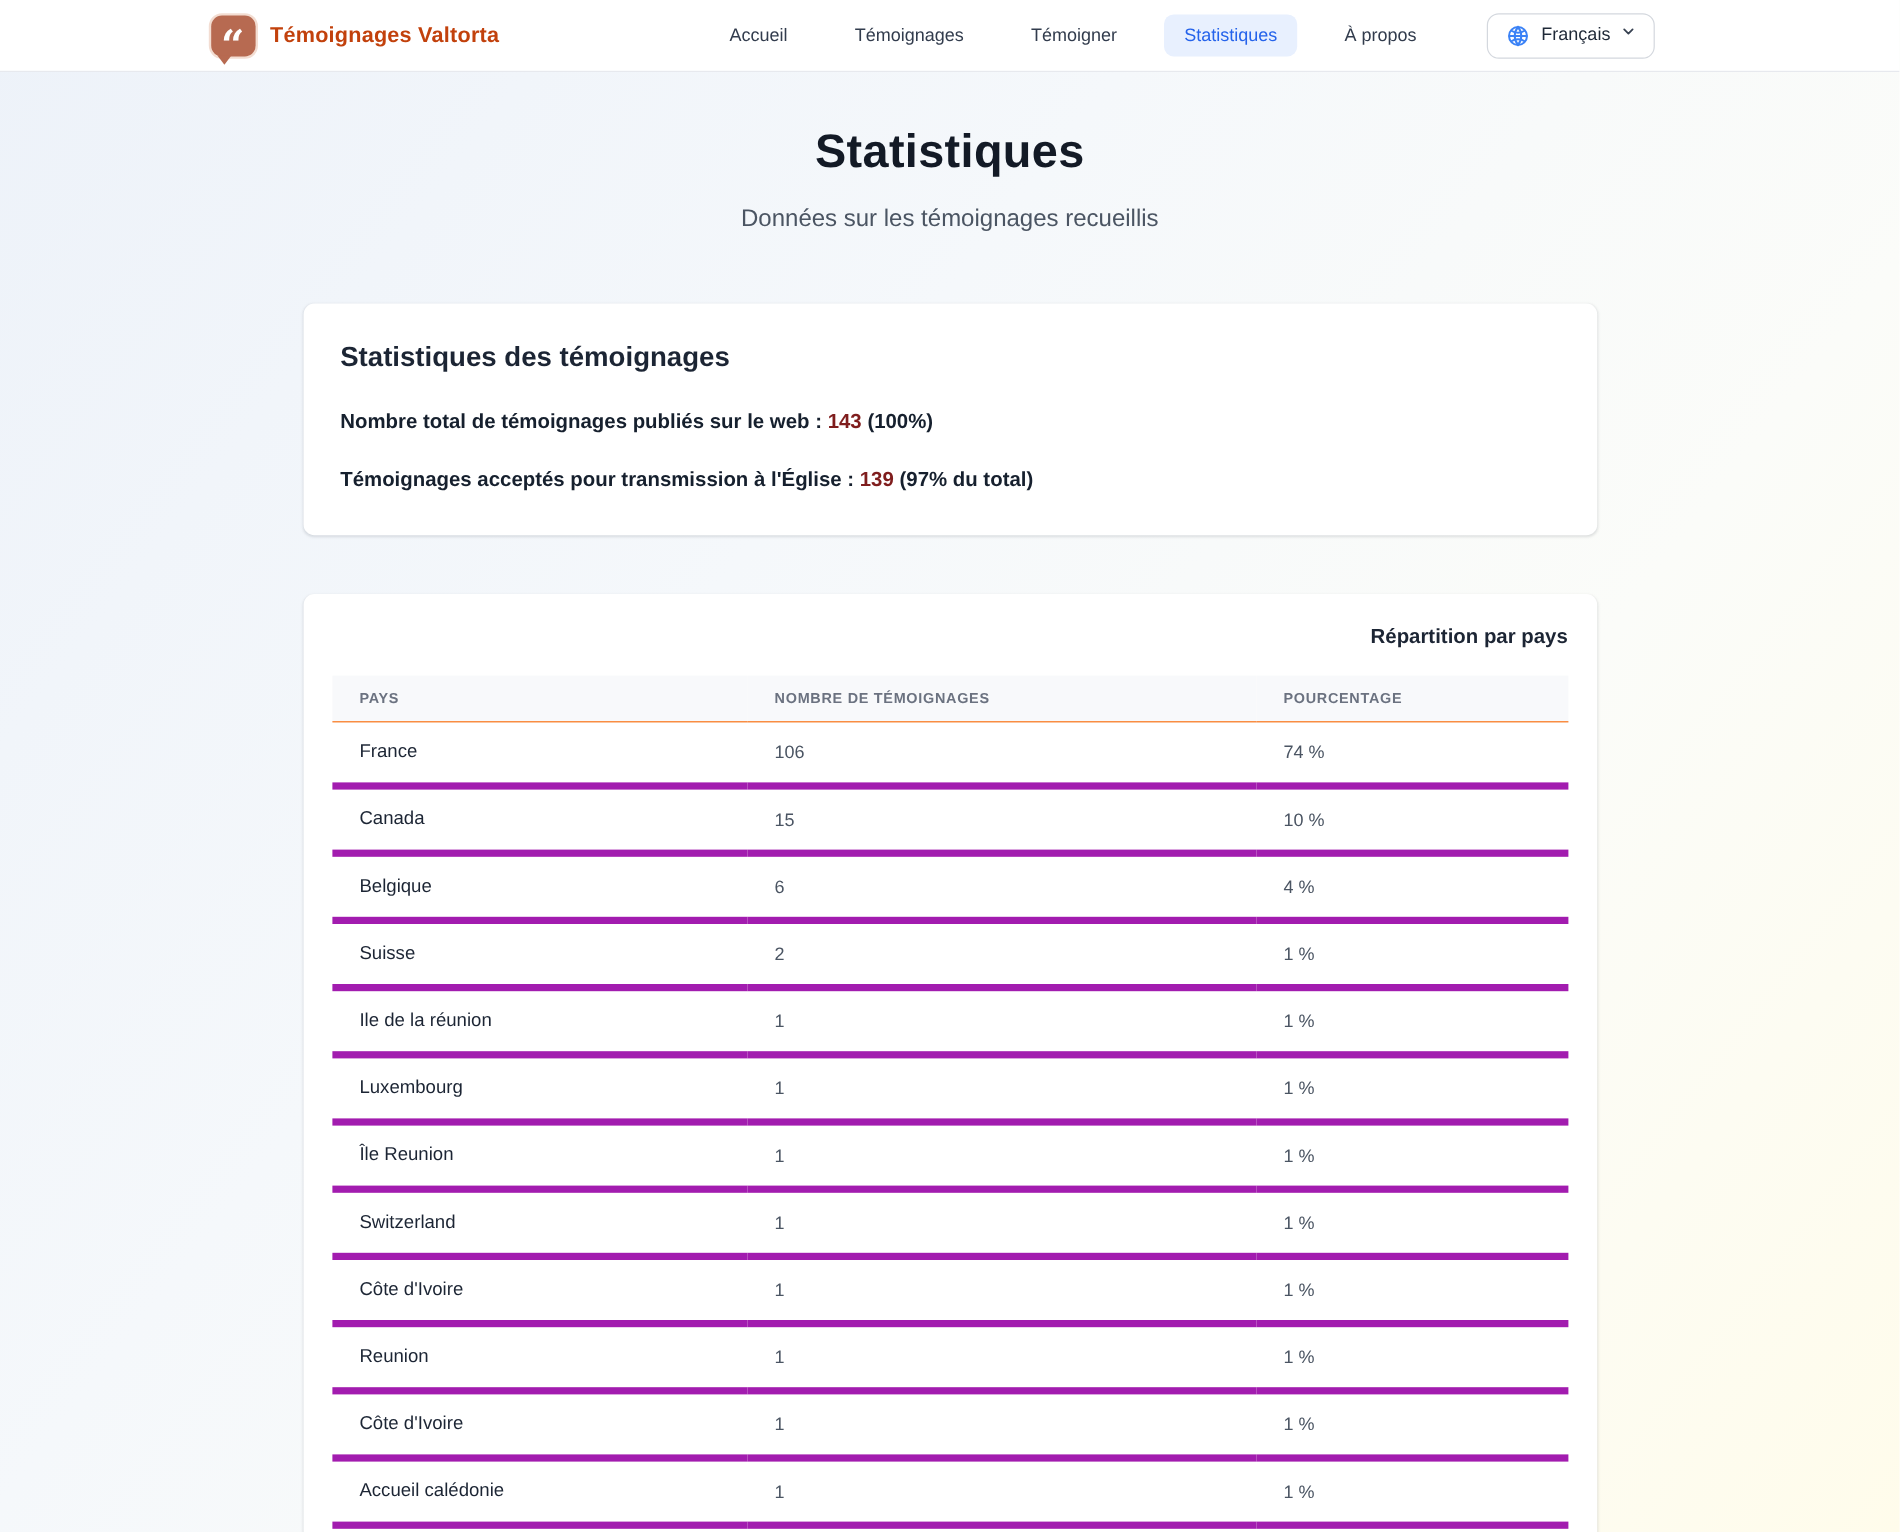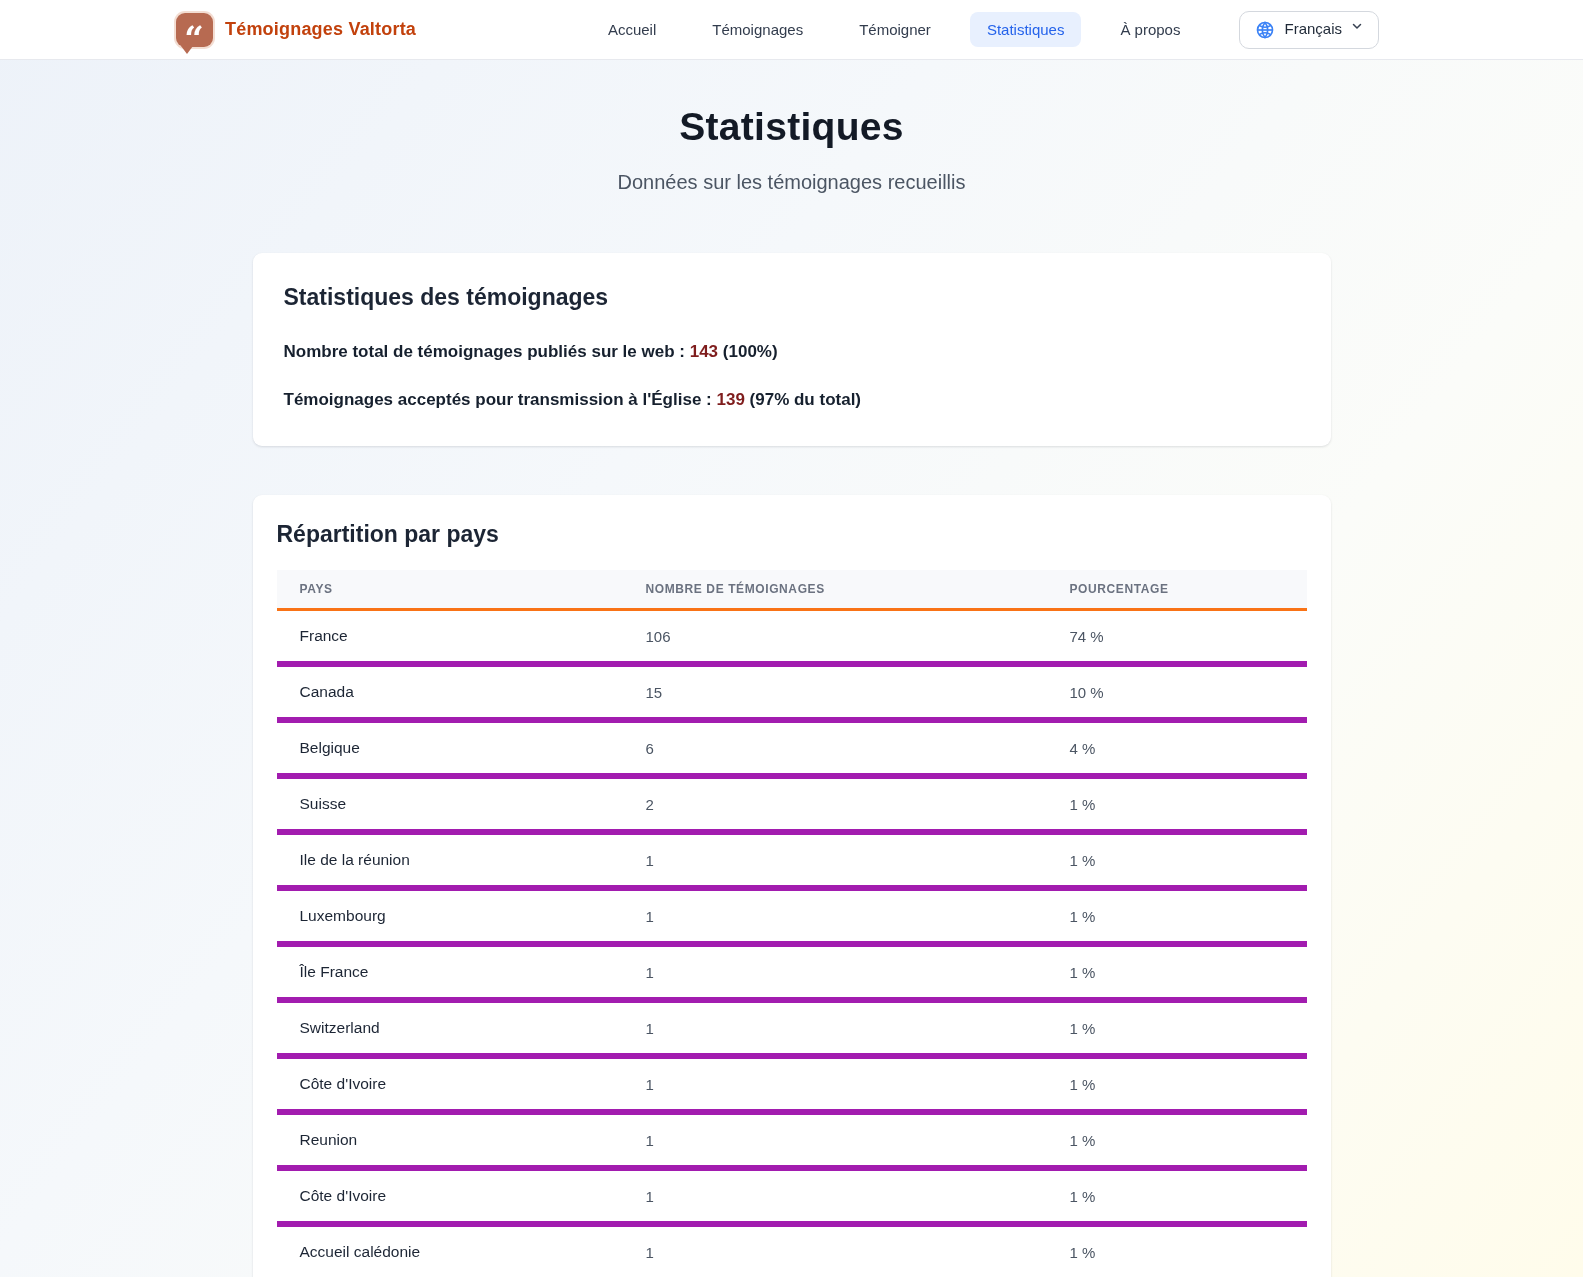--- a/index.html
+++ b/index.html
@@ -86,33 +86,33 @@
     border-radius: 9px;
     box-shadow: 0 1px 3px rgba(16,24,40,.08), 0 1px 2px rgba(16,24,40,.05);
   }
   .card.stats { margin-top: 59px; padding: 31px 31px 36px 31px; }
   .card.stats h2 { font-size: 23px; font-weight: 700; color: #1c2534; }
   .stat-line { margin-top: 31px; font-size: 17px; font-weight: 600; color: #16202e; }
   .stat-line + .stat-line { margin-top: 28px; }
   .stat-line .num { color: #7f1d1d; font-weight: 700; }
 
   .card.countries { margin-top: 49px; padding: 26px 24px 24px 24px; height: 820px; }
-  .card.countries h2 { text-align: left; font-size: 23px; font-weight: 700; color: #1c2534; }
+  .card.countries h2 { text-align: right; font-size: 17px; font-weight: 700; color: #1c2534; }
 
   table { width: 100%; border-collapse: collapse; margin-top: 22px; table-layout: fixed; }
   col.c1 { width: 346px; } col.c2 { width: 424px; } col.c3 { width: 260px; }
   thead th {
     background: #f8f9fb;
     text-align: left;
     font-size: 12px;
     font-weight: 600;
     letter-spacing: .6px;
     color: #6b7280;
     padding: 12px 10px 12px 23px;
-    border-bottom: 3px solid #f97316;
+    border-bottom: 1px solid #f97316;
   }
   tbody td {
     padding: 16px 10px 16px 23px;
     font-size: 15px;
     color: #4b5563;
     border-bottom: 6px solid #a21caf;
   }
   tbody td.country { color: #1c2534; font-weight: 500; font-size: 15.5px; }
 </style>
 </head>
@@ -219,21 +219,21 @@
     <td>1 %</td>
   </tr>
 
   <tr>
     <td class="country">Luxembourg</td>
     <td>1</td>
     <td>1 %</td>
   </tr>
 
   <tr>
-    <td class="country">Île France</td>
+    <td class="country">Île Reunion</td>
     <td>1</td>
     <td>1 %</td>
   </tr>
 
   <tr>
     <td class="country">Switzerland</td>
     <td>1</td>
     <td>1 %</td>
   </tr>
 

